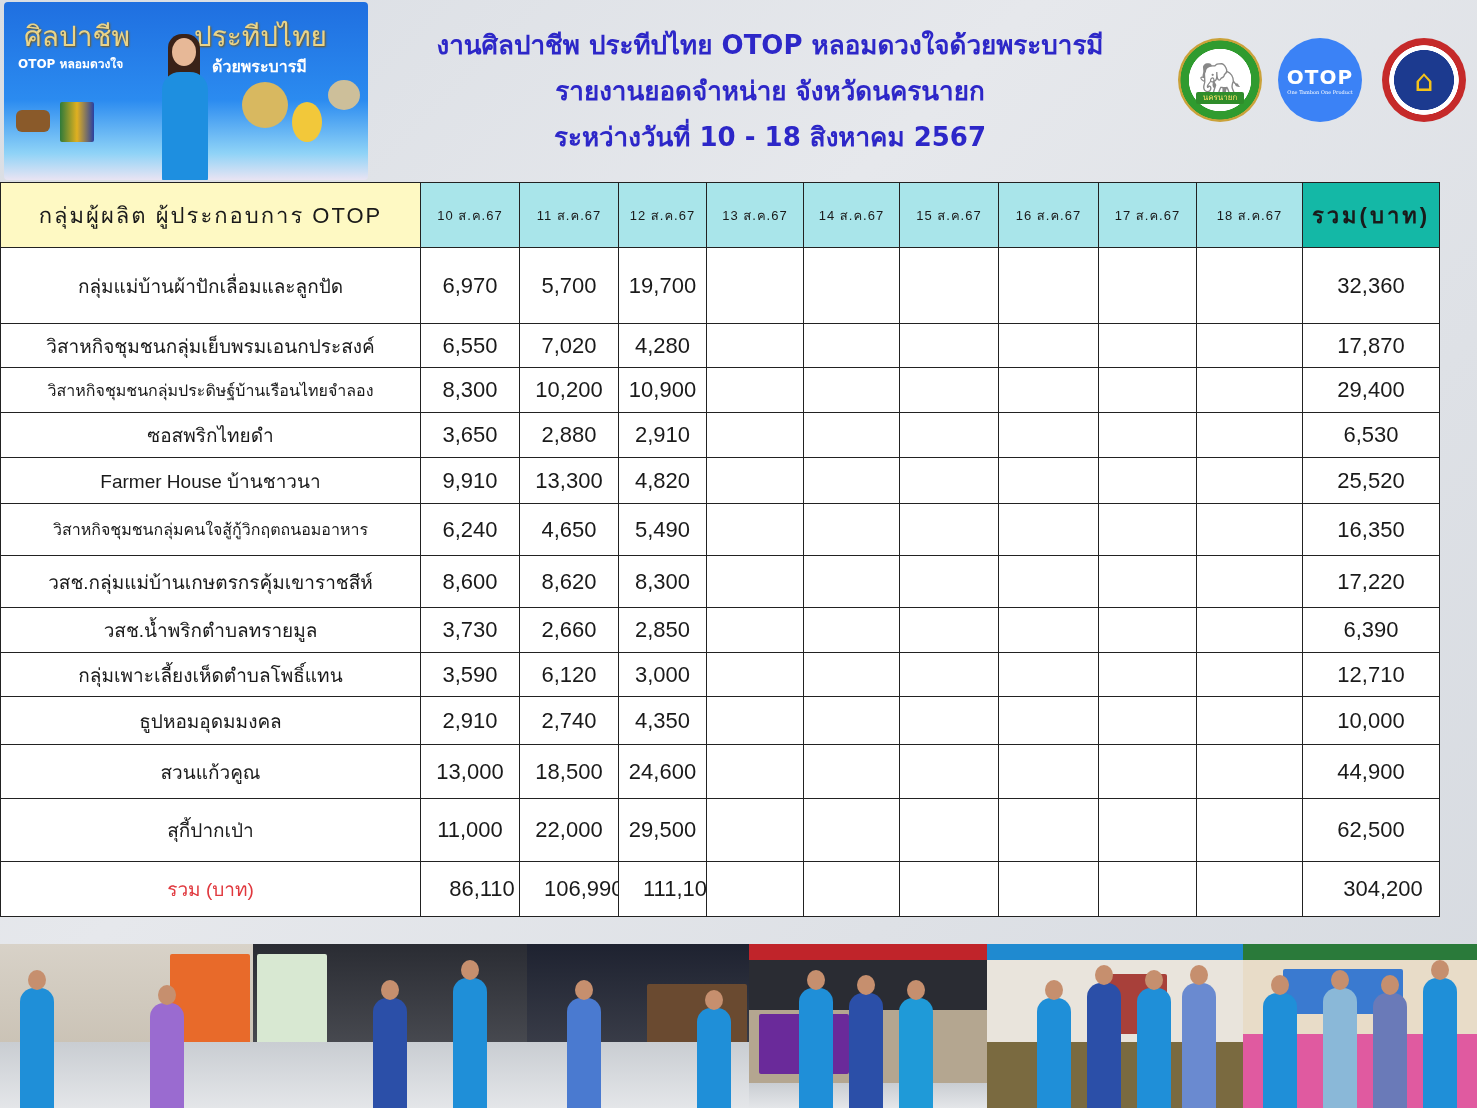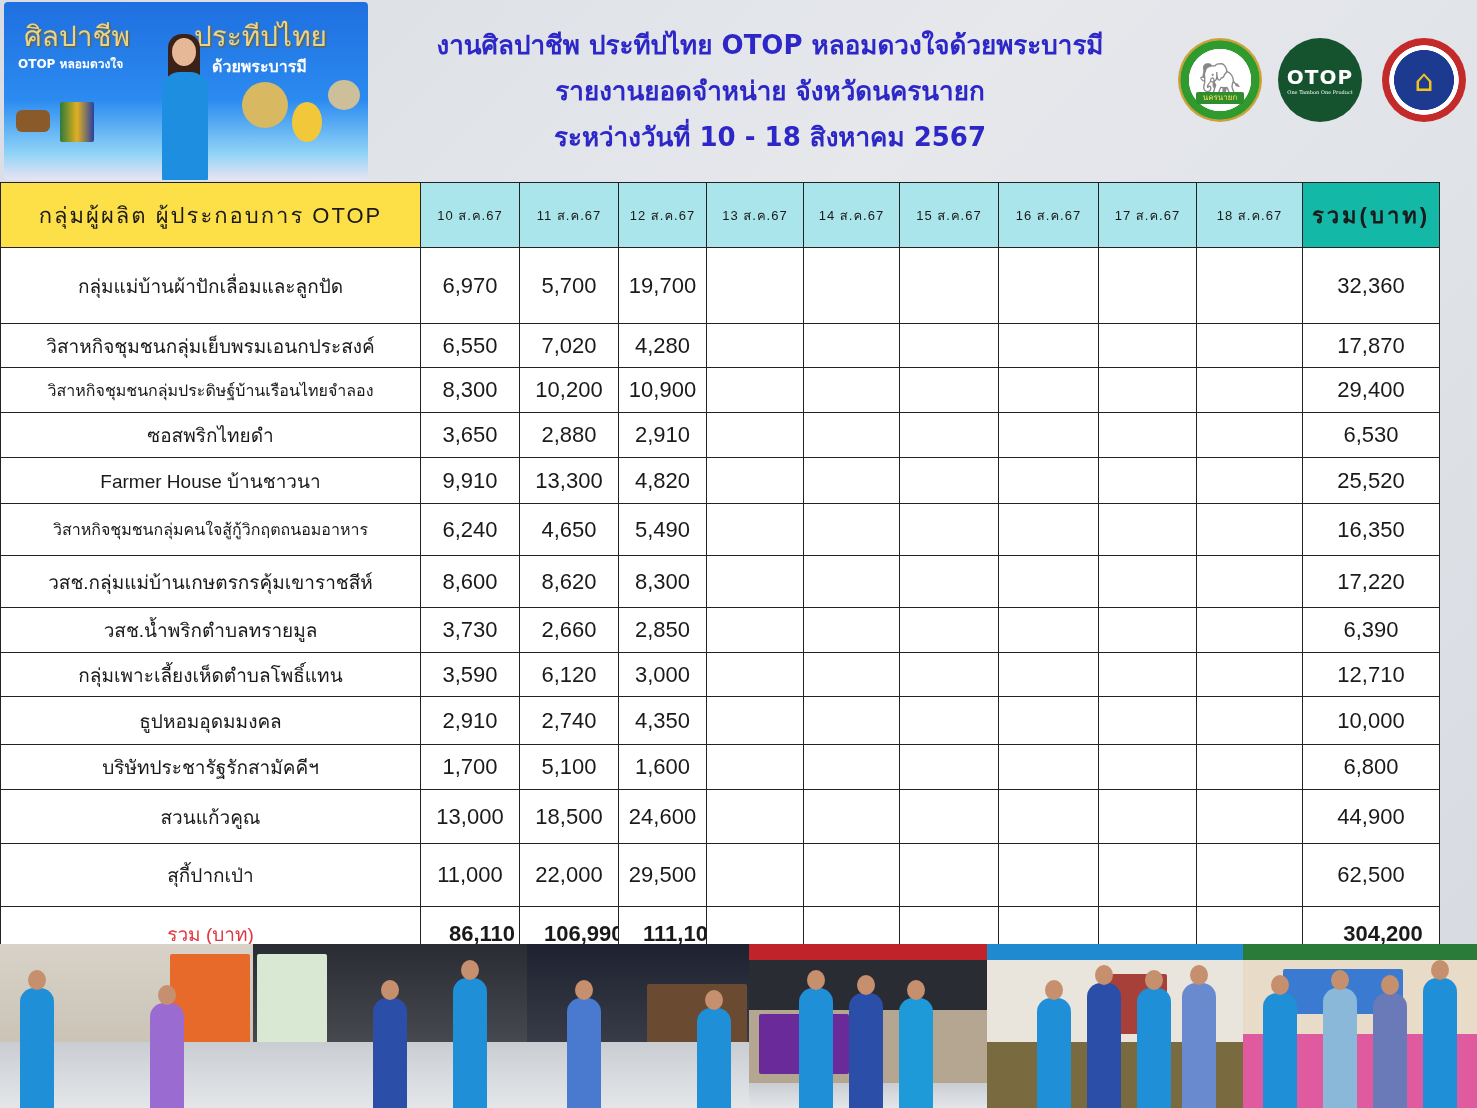--- a/index.html
+++ b/index.html
@@ -19,47 +19,47 @@
   .banner .s2 { position:absolute; left:208px; top:52px; color:#fff; font-size:16px; font-weight:bold; }
   .banner .woman { position:absolute; left:150px; top:30px; width:60px; height:150px; }
   .banner .woman .head { position:absolute; left:18px; top:6px; width:24px; height:28px; border-radius:50%; background:#e7b897; }
   .banner .woman .hair { position:absolute; left:14px; top:2px; width:32px; height:60px; border-radius:14px 14px 6px 6px; background:#3a2218; }
   .banner .woman .dress { position:absolute; left:8px; top:40px; width:46px; height:110px; background:#1e8fe0; border-radius:18px 18px 4px 4px; }
   .banner .prod { position:absolute; border-radius:50%; }
   .logos { position:absolute; top:38px; left:1178px; width:290px; height:92px; }
   .logo { position:absolute; width:84px; height:84px; border-radius:50%; display:flex; align-items:center; justify-content:center; }
   .logo1 { left:0; background:radial-gradient(circle,#ffffff 0 52%,#2f9b2f 53% 66%,#caa23a 67% 100%); }
   .logo1 .cap { position:absolute; bottom:18px; left:18px; right:18px; height:12px; background:#2f8d2b; color:#ffe46a; font-size:8px; text-align:center; line-height:12px; border-radius:2px;}
-  .logo2 { left:100px; background:#14532d; color:#fff; flex-direction:column; }
+  .logo2 { left:100px; background:#3b82f6; color:#fff; flex-direction:column; }
   .logo2 .big { font-size:20px; font-weight:bold; letter-spacing:1px; }
   .logo2 .small { font-size:5px; font-family:"DejaVu Serif",serif; }
   .logo3 { left:204px; background:radial-gradient(circle,#1c3a8f 0 50%,#ffffff 51% 58%,#c52a2a 59% 100%); }
   .logo3 .house { color:#f4c21a; font-size:30px; }
   .title {
     position:absolute; left:370px; top:22px; width:800px; text-align:center;
     color:#2d27c8; font-weight:bold; font-size:26px; line-height:46px;
     font-family:"DejaVu Sans", sans-serif;
   }
   table.report {
     position:absolute; left:0px; top:182px; border-collapse:collapse;
     table-layout:fixed; width:1439px;
   }
   table.report td, table.report th {
     border:1.5px solid #222; padding:0; text-align:center; vertical-align:middle;
     font-family:"Liberation Sans", sans-serif; color:#1a1a1a; overflow:hidden; white-space:nowrap;
   }
-  th.group-h { background:#fde047; font-size:22px; font-weight:normal; letter-spacing:2px; color:#1a1230; font-family:"DejaVu Sans", sans-serif; }
+  th.group-h { background:#fef9c3; font-size:22px; font-weight:normal; letter-spacing:2px; color:#1a1230; font-family:"DejaVu Sans", sans-serif; }
   th.date-h { background:#a9e5ea; font-size:13px; font-weight:normal; letter-spacing:1px; font-family:"DejaVu Sans", sans-serif; }
   th.total-h { background:#14b8a6; color:#e0383e; font-size:22px; font-weight:bold; letter-spacing:3px; font-family:"DejaVu Sans", sans-serif; }
   td.name { background:#fff; font-size:19px; font-family:"DejaVu Sans", sans-serif; }
   td.name.small { font-size:16px; }
   td.num { background:#fff; font-size:22px; }
   td.empty { background:#fff; }
   tr.sum td.name { color:#e0383e; }
-  tr.sum td.num { font-weight:bold;padding-left:24px; }
+  tr.sum td.num { font-weight:normal;padding-left:24px; }
   .photos { position:absolute; left:0; top:944px; width:1477px; height:164px; display:flex; }
   .photo { height:164px; position:relative; overflow:hidden; }
   .photo .floor { position:absolute; left:0; right:0; bottom:0; height:40%; background:linear-gradient(#c9cdd2,#e4e6e9); }
   .photo .booth { position:absolute; top:10px; height:90px; border-radius:2px; }
   .photo .person { position:absolute; bottom:0; width:34px; border-radius:14px 14px 0 0; }
   .photo .person::before { content:""; position:absolute; left:8px; top:-18px; width:18px; height:20px; border-radius:50%; background:#c68f6e; }
 </style>
 </head>
 <body>
 
@@ -252,33 +252,20 @@
     <td class="num">2,740</td>
     <td class="num">4,350</td>
     <td class="empty"></td>
         <td class="empty"></td>
         <td class="empty"></td>
         <td class="empty"></td>
         <td class="empty"></td>
         <td class="empty"></td>
     <td class="num">10,000</td>
   </tr>
-  <tr style="height:45px">
-    <td class="name">บริษัทประชารัฐรักสามัคคีฯ</td>
-    <td class="num">1,700</td>
-    <td class="num">5,100</td>
-    <td class="num">1,600</td>
-    <td class="empty"></td>
-        <td class="empty"></td>
-        <td class="empty"></td>
-        <td class="empty"></td>
-        <td class="empty"></td>
-        <td class="empty"></td>
-    <td class="num">6,800</td>
-  </tr>
   <tr style="height:54px">
     <td class="name">สวนแก้วคูณ</td>
     <td class="num">13,000</td>
     <td class="num">18,500</td>
     <td class="num">24,600</td>
     <td class="empty"></td>
         <td class="empty"></td>
         <td class="empty"></td>
         <td class="empty"></td>
         <td class="empty"></td>

